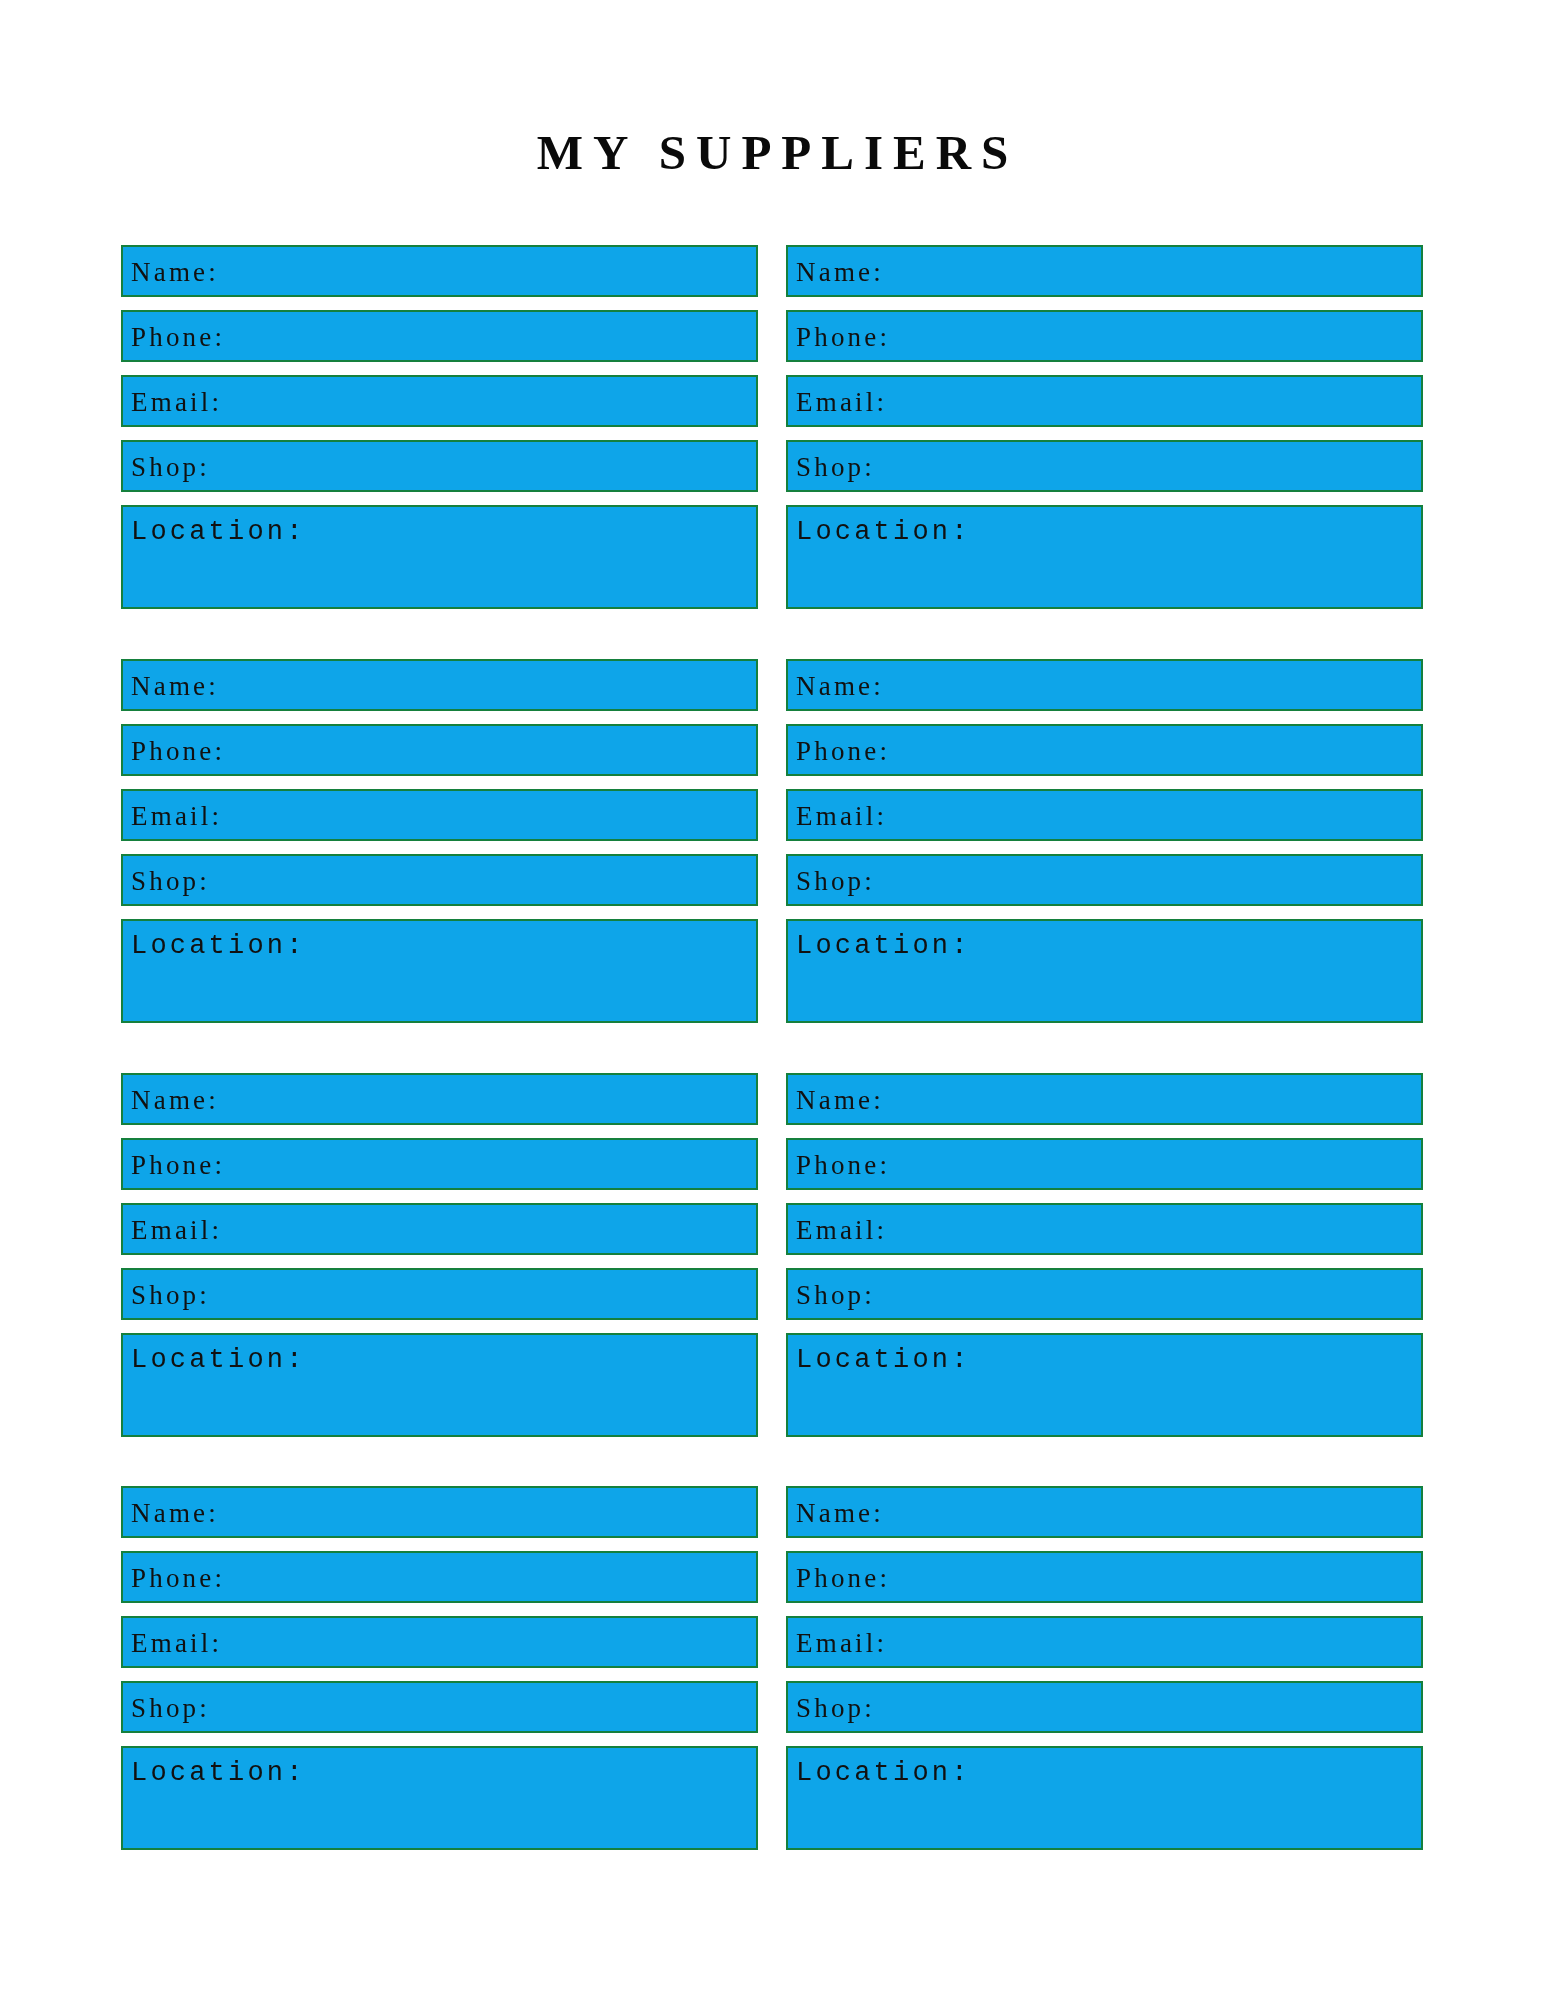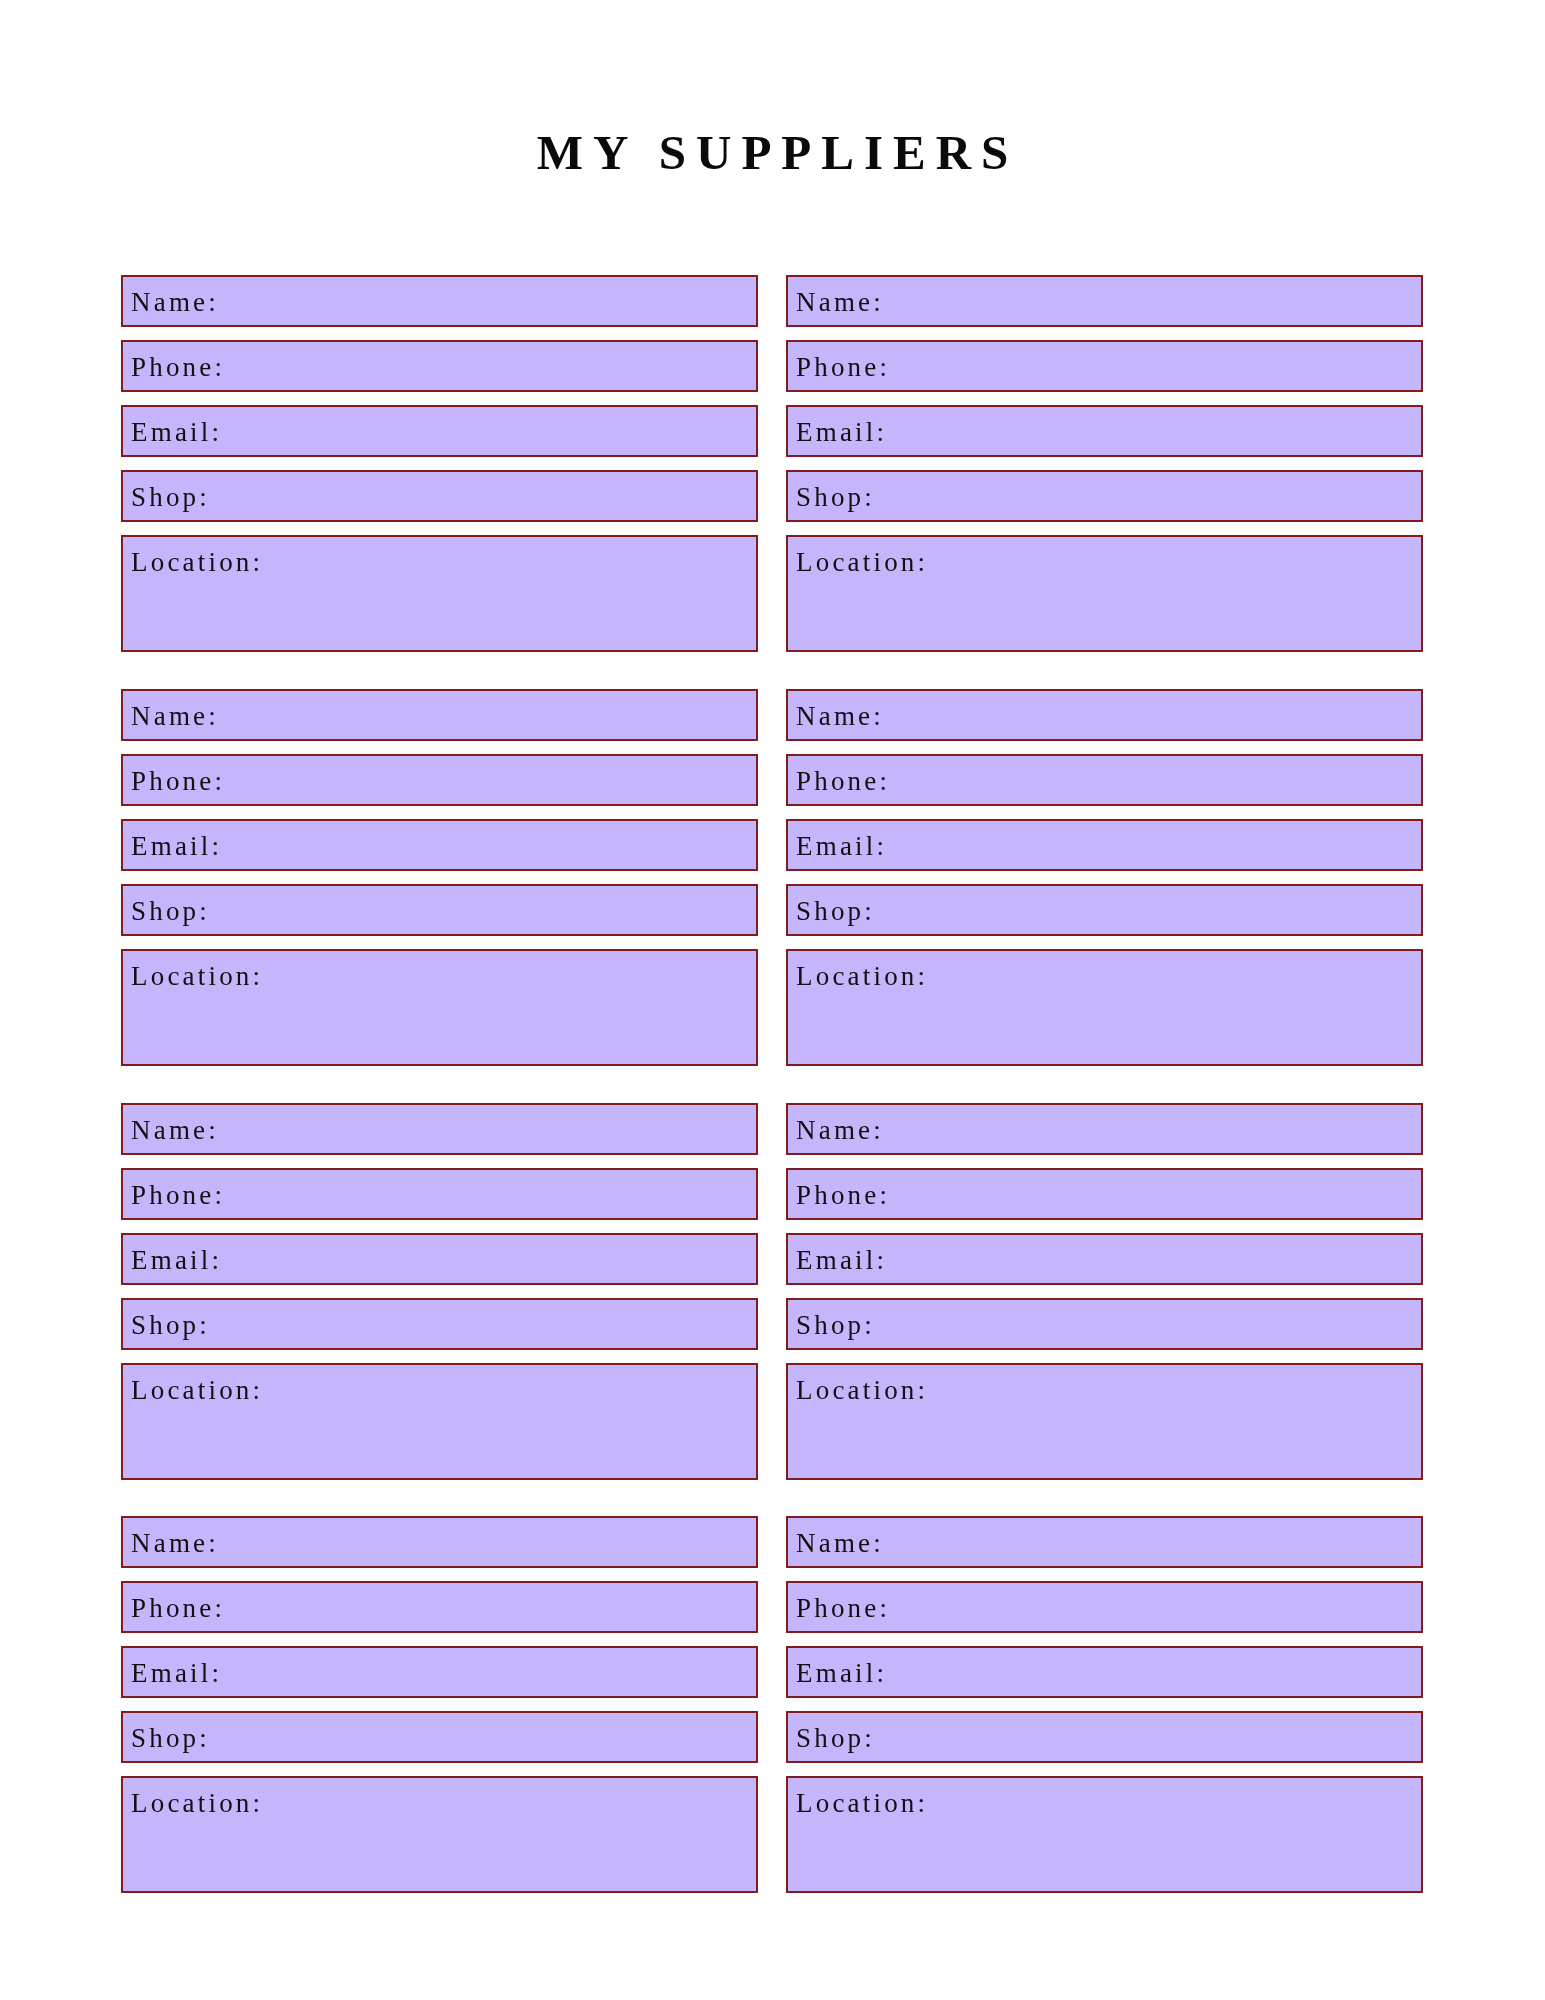--- a/index.html
+++ b/index.html
@@ -48,27 +48,26 @@
       width: 637px;
       height: 358px;
     }
     .card.left { left: 0; }
     .card.right { left: 665px; }
     .field {
       position: absolute;
       left: 0;
       width: 637px;
       height: 52px;
-      border: 2px solid #7f1d1d;
+      border: 2px solid #15803d;
       box-sizing: border-box;
-      background: #c4b5fd;
+      background: #0ea5e9;
       cursor: text;
-      margin-top: 30px;
-    }
-    .field.location { height: 117px; }
+    }
+    .field.location { height: 104px; font-family: Liberation Mono, monospace; }
     .field .label {
       position: absolute;
       left: 8px;
       top: 9px;
       font-size: 27px;
       line-height: 32px;
       letter-spacing: 3.2px;
       color: #111111;
       white-space: nowrap;
     }

